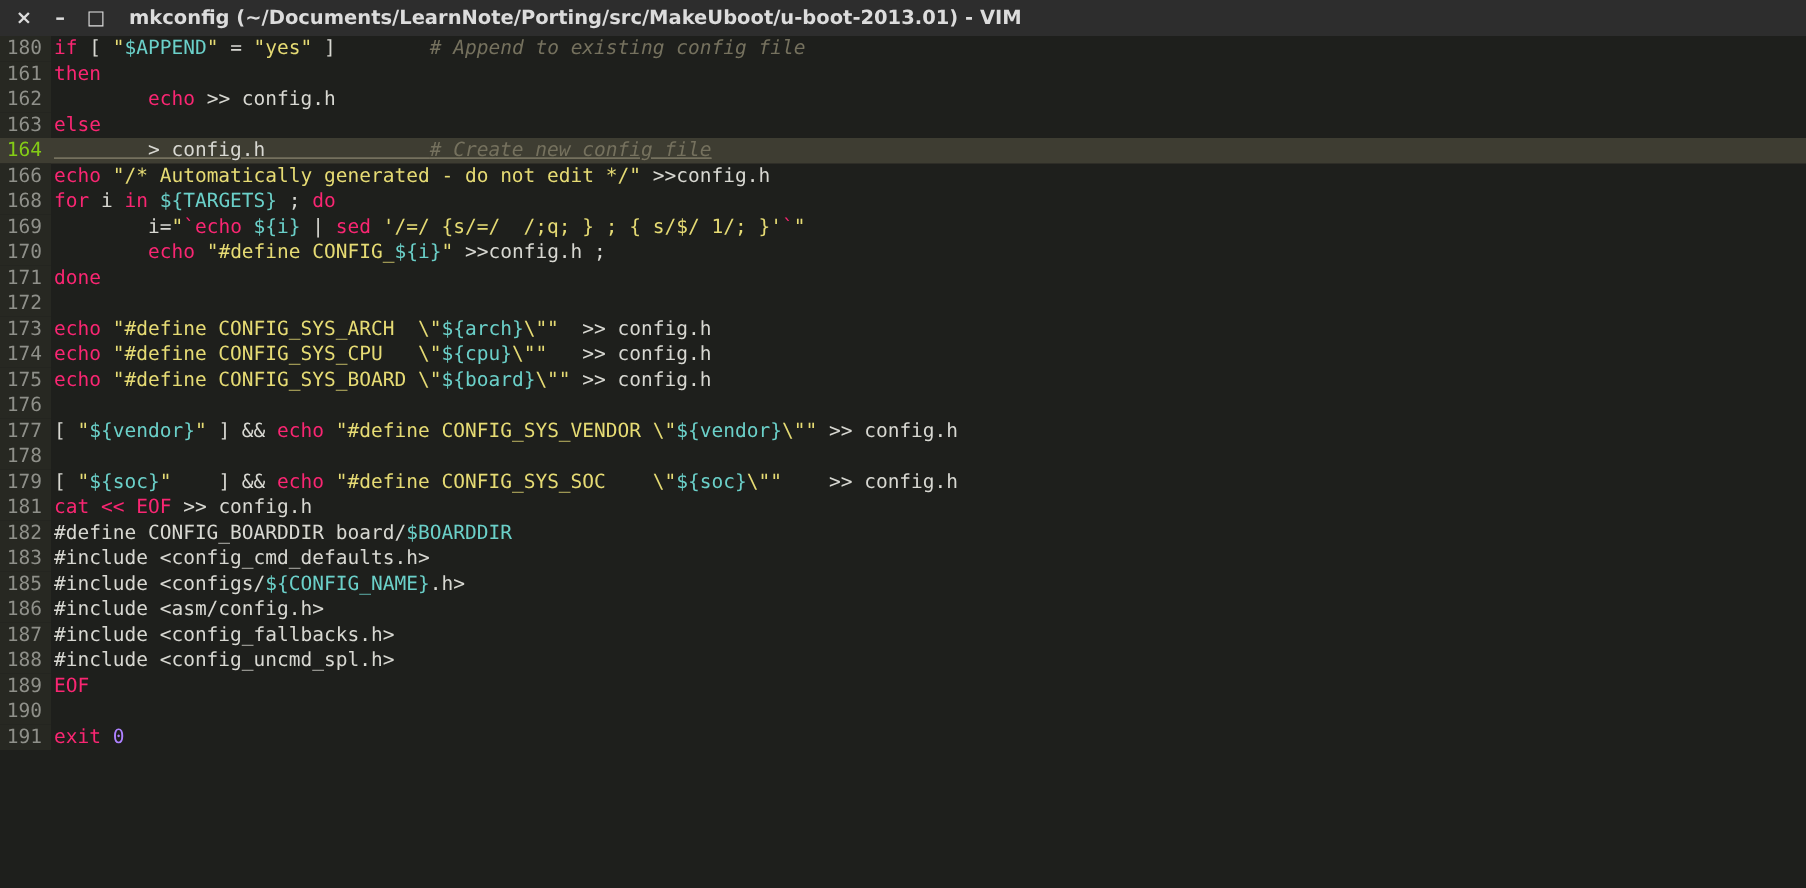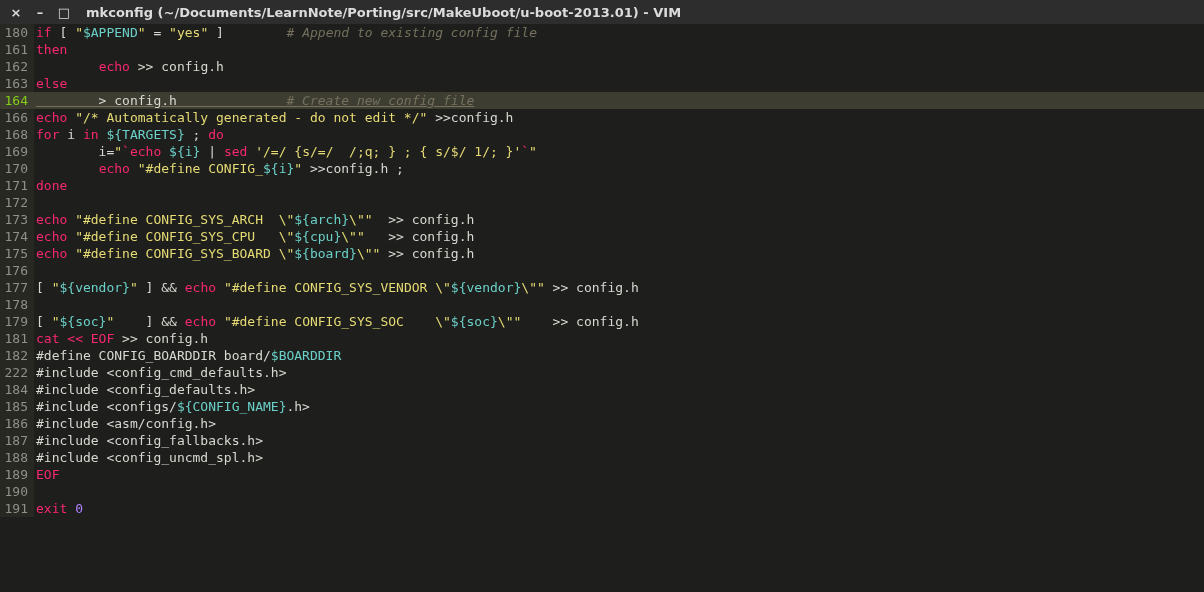--- a/index.html
+++ b/index.html
@@ -162,26 +162,22 @@
     </div>
     <div class="line">
       <div class="gutter">181</div>
       <div class="code-cell"><span class="kw">cat</span><span class="punct"> </span><span class="op">&lt;&lt;</span><span class="punct"> </span><span class="red">EOF</span><span class="punct"> &gt;&gt; config.h</span></div>
     </div>
     <div class="line">
       <div class="gutter">182</div>
       <div class="code-cell"><span class="punct">#define CONFIG_BOARDDIR board/</span><span class="var">$BOARDDIR</span></div>
     </div>
     <div class="line">
-      <div class="gutter">222</div>
+      <div class="gutter">183</div>
       <div class="code-cell"><span class="punct">#include &lt;config_cmd_defaults.h&gt;</span></div>
-    </div>
-    <div class="line">
-      <div class="gutter">184</div>
-      <div class="code-cell"><span class="punct">#include &lt;config_defaults.h&gt;</span></div>
     </div>
     <div class="line">
       <div class="gutter">185</div>
       <div class="code-cell"><span class="punct">#include &lt;configs/</span><span class="var">${CONFIG_NAME}</span><span class="punct">.h&gt;</span></div>
     </div>
     <div class="line">
       <div class="gutter">186</div>
       <div class="code-cell"><span class="punct">#include &lt;asm/config.h&gt;</span></div>
     </div>
     <div class="line">

